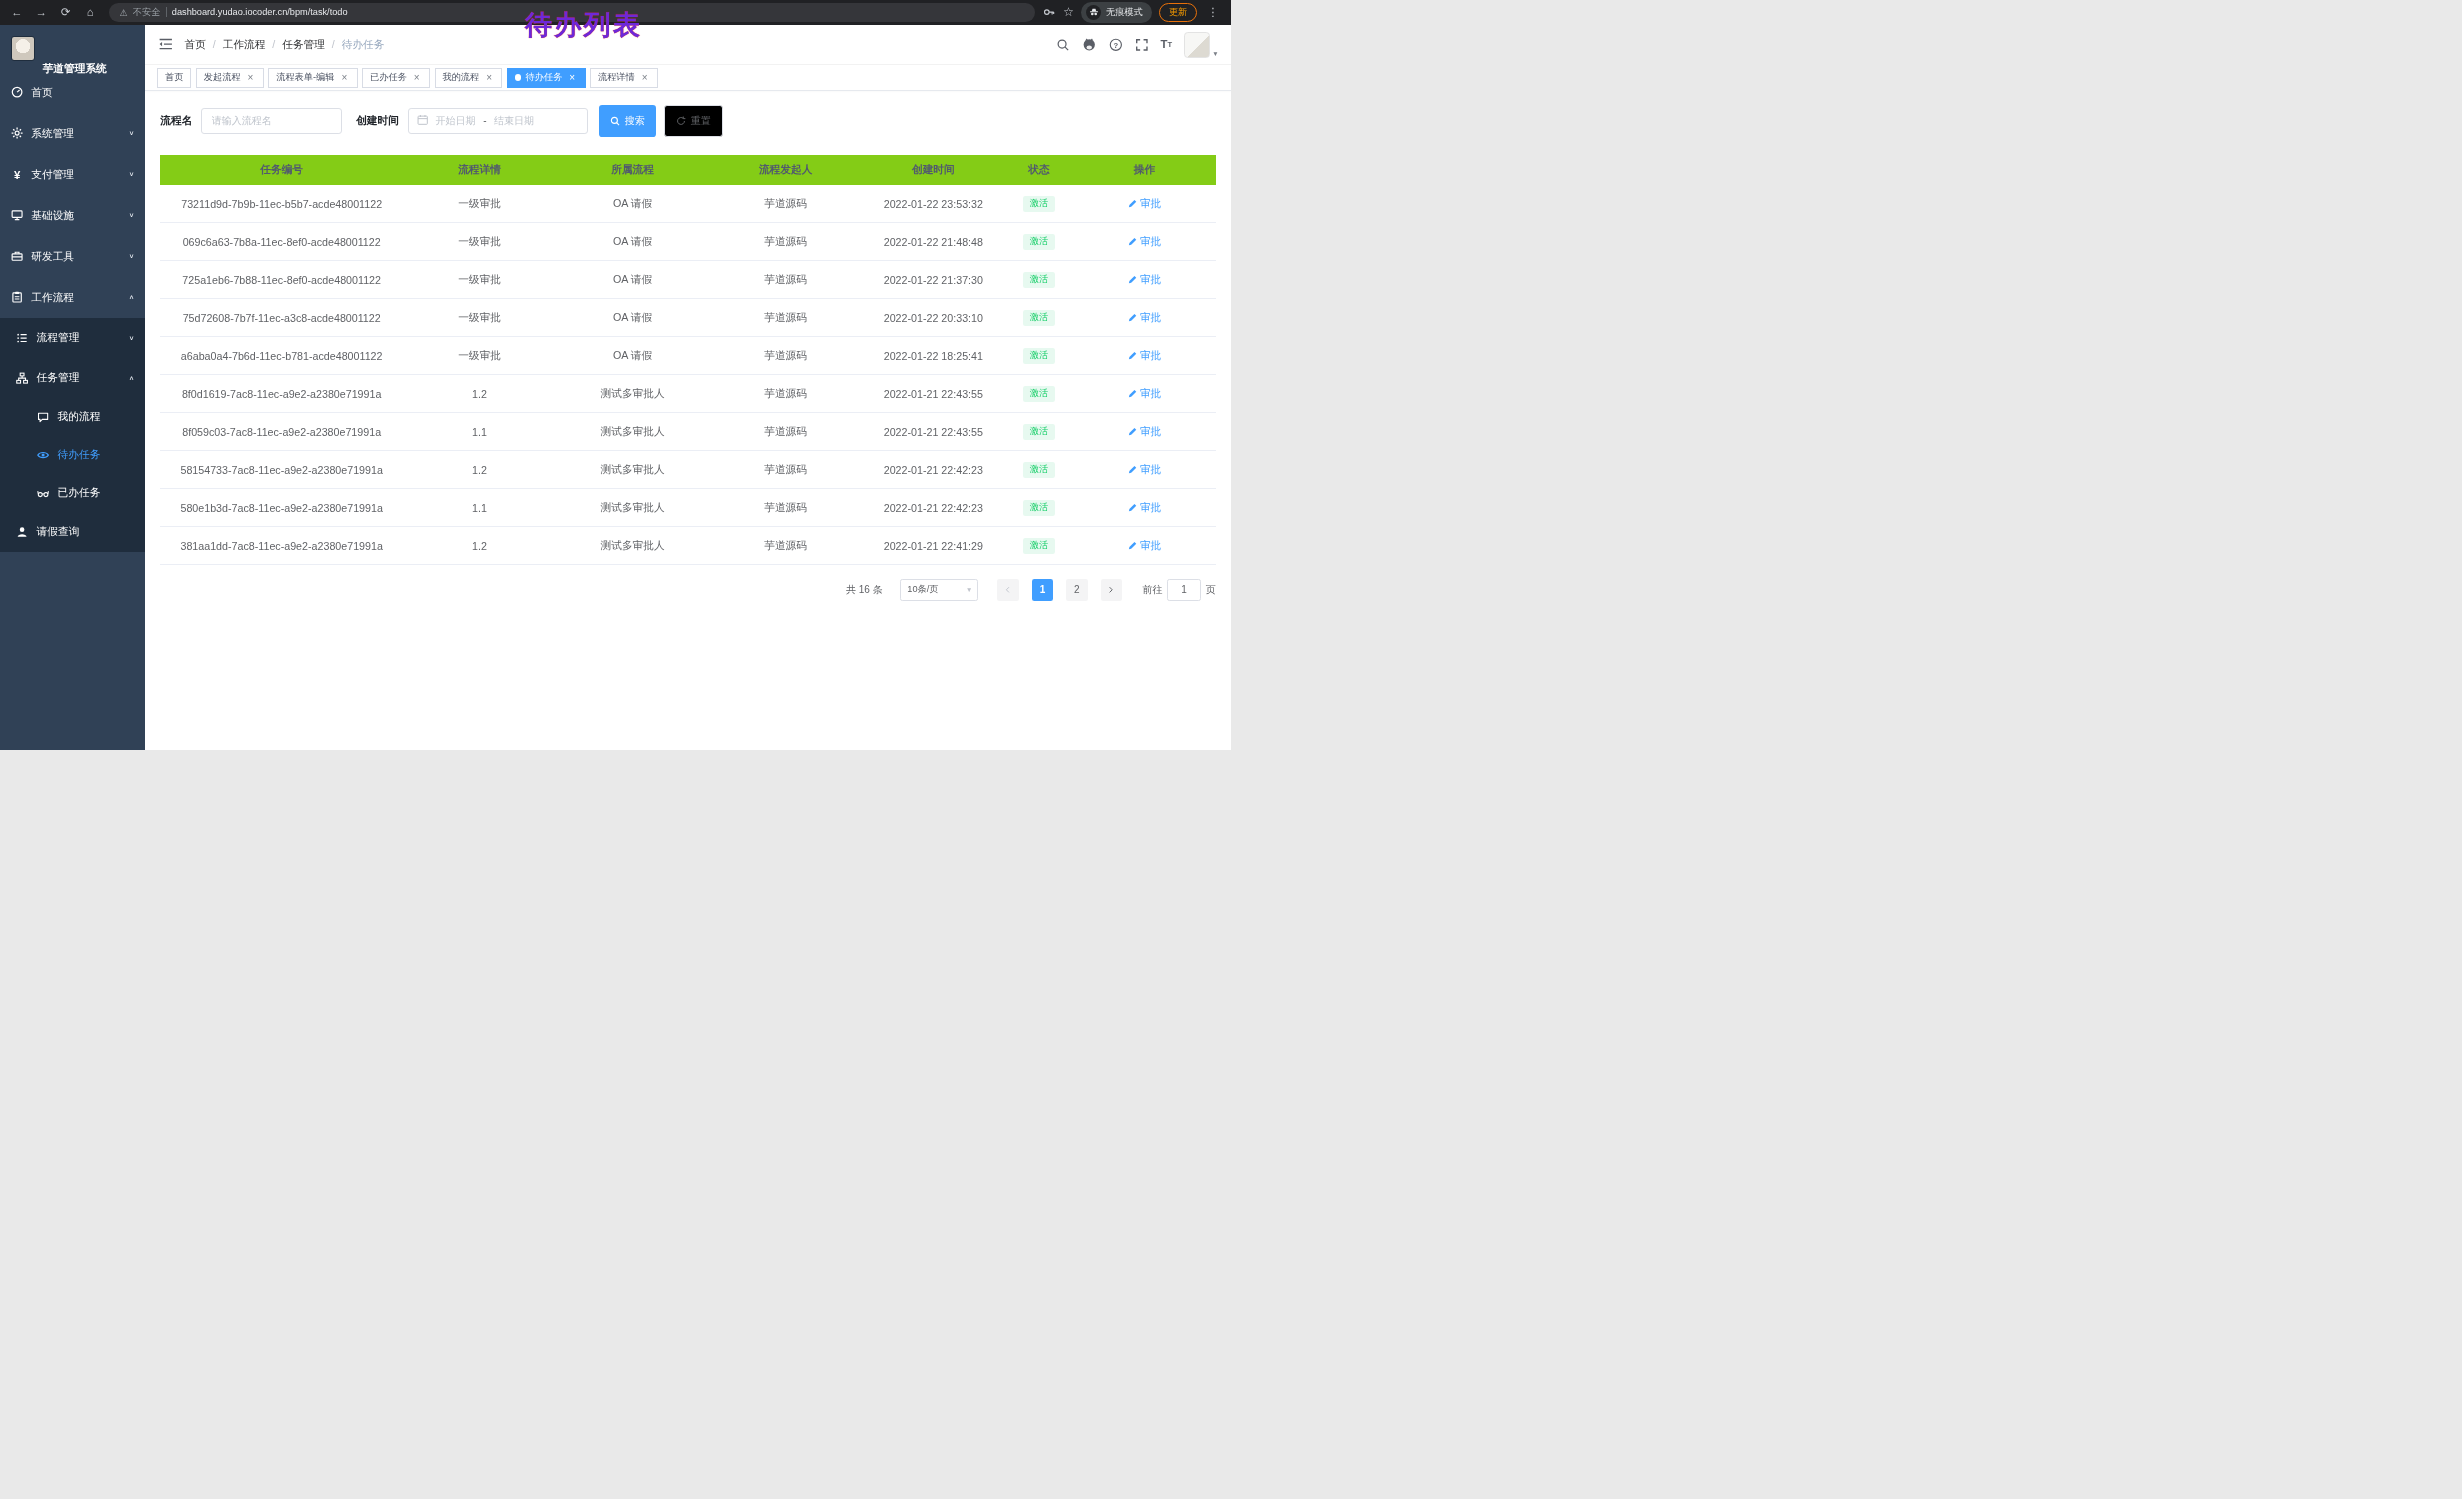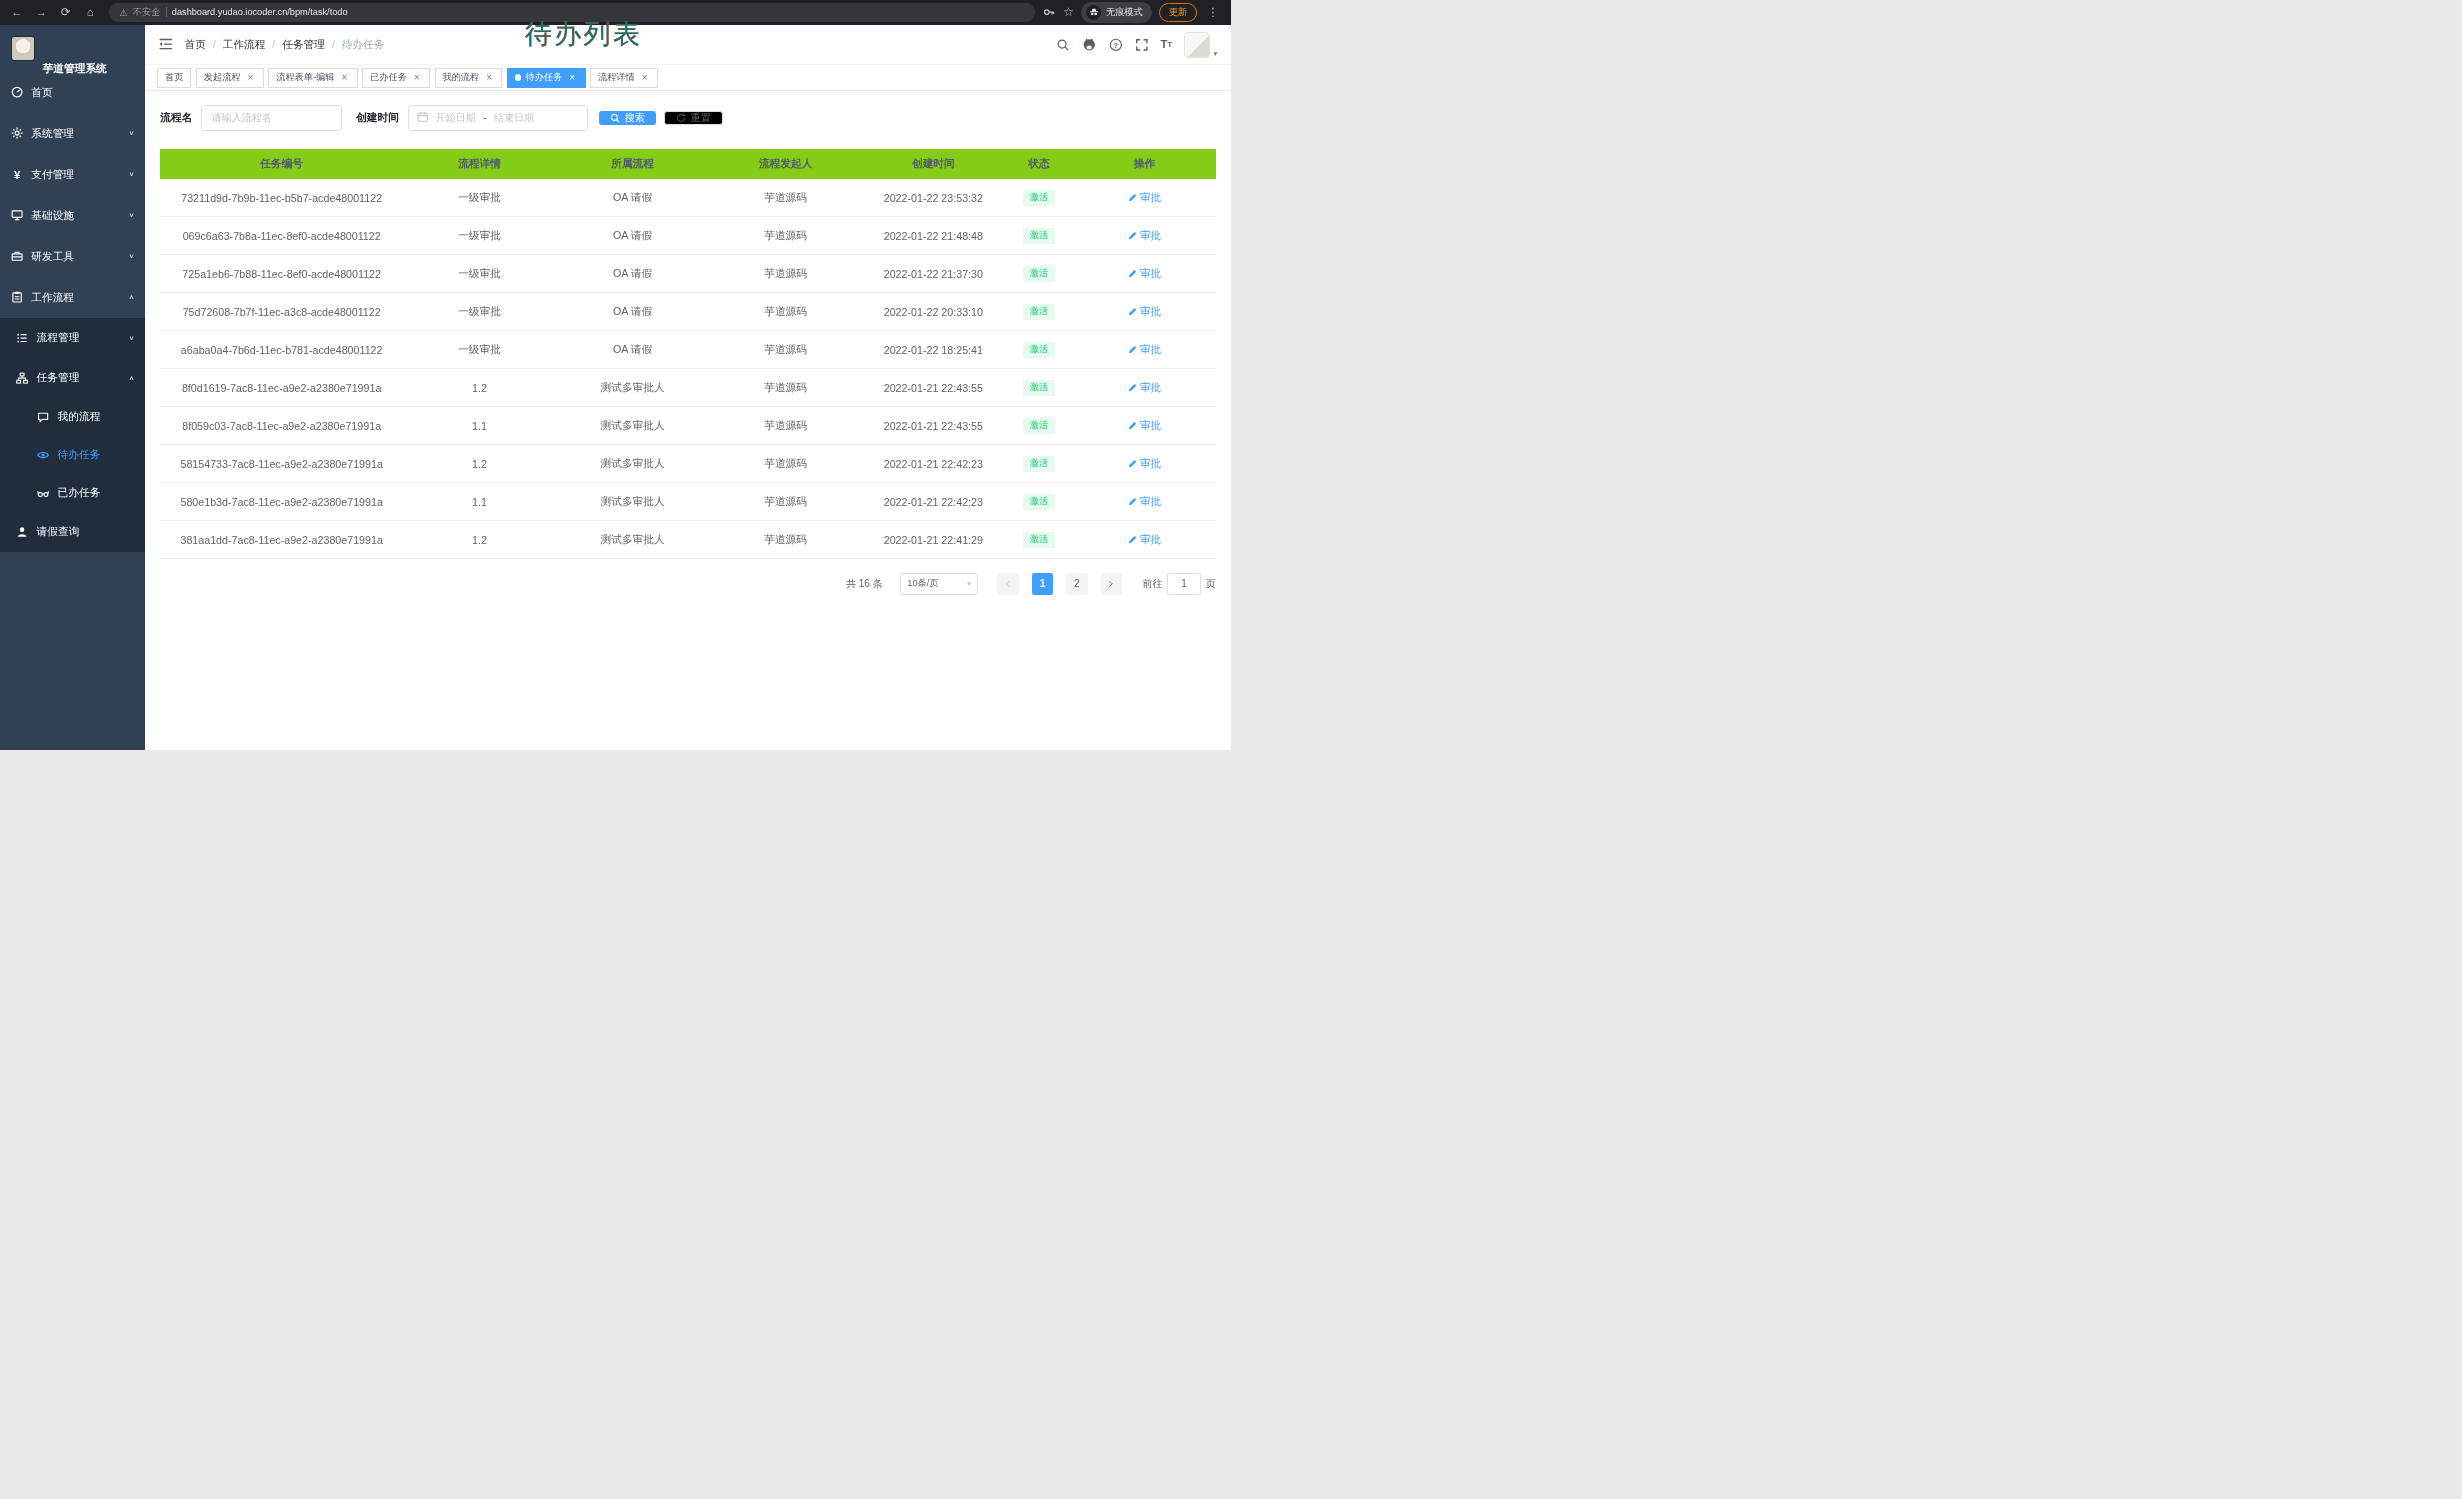--- a/index.html
+++ b/index.html
@@ -14,21 +14,21 @@
   .address-bar .divider { width:0.8px; height:10px; background:#5f6368; }
   .address-bar .url { color:#e8eaed; }
   .chrome-right { display:flex; align-items:center; gap:7.6px; flex:0 0 auto; padding-right:3.1px; }
   .chrome-icon { color:#c7cbd1; display:flex; align-items:center; justify-content:center; cursor:pointer; }
   .incognito-badge { display:flex; align-items:center; gap:4.6px; background:#3c4043; border-radius:10.7px; padding:3.1px 9.2px 3.1px 4.6px; color:#e8eaed; font-size:9.2px; cursor:default; }
   .incognito-badge .hat { background:#202124; border-radius:50%; width:15.3px; height:15.3px; display:flex; align-items:center; justify-content:center; color:#e8eaed; }
   .update-pill { border:0.8px solid #e8710a; color:#f29900; border-radius:10px; padding:2.3px 8.4px; font-size:9.2px; cursor:pointer; }
   .menu-dots { color:#c7cbd1; font-size:11.4px; padding:0 3.1px; cursor:pointer; }
 
   
-  .annotation { position:absolute; left:525px; top:16px; font-size:27px; font-weight:400; color:#0f766e; letter-spacing:2.3px; z-index:50; text-shadow:0 0 0.8px #ff2400; pointer-events:none; }
+  .annotation { position:absolute; left:525px; top:7px; font-size:27px; font-weight:700; color:#6d28d9; letter-spacing:2.3px; z-index:50; text-shadow:0 0 0.8px #ff2400; pointer-events:none; }
 
   
   .layout { display:flex; height:calc(750px - 25px); }
 
   
   .sidebar { width:145px; background:#304156; color:#ffffff; flex:0 0 auto; display:flex; flex-direction:column; }
   .logo-row { height:47px; display:flex; align-items:center; gap:7.6px; padding:0 10.7px; }
   .logo-img { width:24.4px; height:24.4px; border-radius:3.1px; background:radial-gradient(circle at 50% 40%, #f5f0e8 0 40%, #cfc8bd 41% 100%); border:0.8px solid #1f2d3d; flex:0 0 auto; }
   .logo-title { font-size:10.7px; font-weight:700; color:#fff; white-space:nowrap;margin-top:40px; }
   .menu { flex:1; overflow:hidden; }
@@ -68,21 +68,21 @@
   
   .content { flex:1; padding:13.7px 15.3px 0; overflow:hidden; }
 
   .filter-row { display:flex; align-items:center; gap:7.6px; margin-bottom:18.3px; }
   .f-label { font-size:10.7px; font-weight:700; color:#1f2329; margin-right:1.5px; }
   .f-label.second { margin-left:6.1px; }
   .text-input { width:141px; height:26px; border:0.8px solid #dcdfe6; border-radius:3.1px; padding:0 9.2px; font-size:10px; color:#606266; outline:none; font-family:inherit; }
   .text-input::placeholder { color:#bfc4cc; }
   .date-box { width:180px; height:26px; border:0.8px solid #dcdfe6; border-radius:3.1px; display:flex; align-items:center; padding:0 7.6px; gap:7.6px; font-size:10px; color:#bfc4cc; cursor:text; }
   .date-box .sep { color:#606266; }
-  .btn { height:14px; border:none; border-radius:3.1px; font-size:10px; display:inline-flex; align-items:center; gap:4.6px; padding:0 11.4px; cursor:pointer; font-family:inherit; }
+  .btn { height:32px; border:none; border-radius:3.1px; font-size:10px; display:inline-flex; align-items:center; gap:4.6px; padding:0 11.4px; cursor:pointer; font-family:inherit; }
   .btn-primary { background:#409eff; color:#fff; }
   .btn-plain { background:#000000; border:0.8px solid #dcdfe6; color:#606266; }
 
   
   .table { width:100%; font-size:10.7px; color:#606266; }
   .tr { display:grid; grid-template-columns:23% 14.5% 14.5% 14.5% 13.5% 6.5% 13.5%; align-items:center; border-bottom:0.8px solid #ebeef5; }
   .thead { background:#84cc16; border-bottom:none; }
   .th { height:30.5px; display:flex; align-items:center; justify-content:center; font-weight:700; color:#515a6e; font-size:10.7px; }
   .td { height:37px; display:flex; align-items:center; justify-content:center; text-align:center; overflow:hidden; white-space:nowrap; }
   .tag-success { background:#e7f9f0; color:#13ce66; font-size:9.2px; padding:2.3px 6.9px; border-radius:2.3px; line-height:1.2; }

